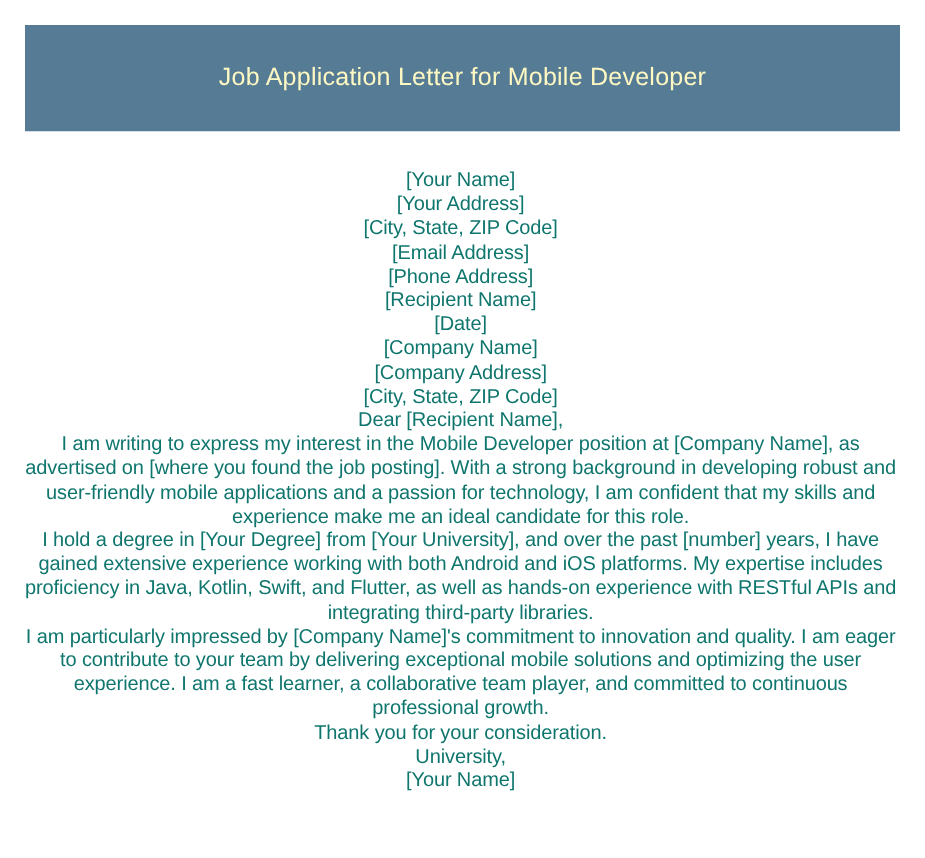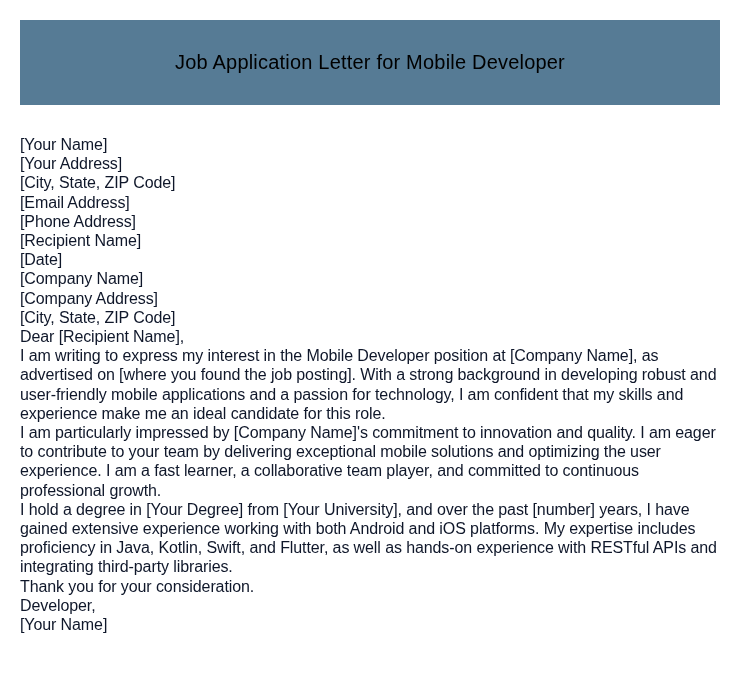--- a/index.html
+++ b/index.html
@@ -32,35 +32,35 @@
   }
   .letter p,
   .letter div {
     margin: 0;
     padding: 0;
   }
 </style>
 </head>
 <body>
 
-<div class="banner" style="background: rgb(86, 123, 149); color: #000000;">
+<div class="banner" style="background: rgb(86, 123, 149); color: #fef9c3;">
   <h1>Job Application Letter for Mobile Developer</h1>
 </div>
 
-<div class="letter" style="color: #0f172a;">
+<div class="letter" style="color: #0f766e; text-align: center;">
   <div>[Your Name]</div>
   <div>[Your Address]</div>
   <div>[City, State, ZIP Code]</div>
   <div>[Email Address]</div>
   <div>[Phone Address]</div>
   <div>[Recipient Name]</div>
   <div>[Date]</div>
   <div>[Company Name]</div>
   <div>[Company Address]</div>
   <div>[City, State, ZIP Code]</div>
   <div>Dear [Recipient Name],</div>
   <p>I am writing to express my interest in the Mobile Developer position at [Company Name], as advertised on [where you found the job posting]. With a strong background in developing robust and user-friendly mobile applications and a passion for technology, I am confident that my skills and experience make me an ideal candidate for this role.</p>
+  <p>I hold a degree in [Your Degree] from [Your University], and over the past [number] years, I have gained extensive experience working with both Android and iOS platforms. My expertise includes proficiency in Java, Kotlin, Swift, and Flutter, as well as hands-on experience with RESTful APIs and integrating third-party libraries.</p>
   <p>I am particularly impressed by [Company Name]'s commitment to innovation and quality. I am eager to contribute to your team by delivering exceptional mobile solutions and optimizing the user experience. I am a fast learner, a collaborative team player, and committed to continuous professional growth.</p>
-  <p>I hold a degree in [Your Degree] from [Your University], and over the past [number] years, I have gained extensive experience working with both Android and iOS platforms. My expertise includes proficiency in Java, Kotlin, Swift, and Flutter, as well as hands-on experience with RESTful APIs and integrating third-party libraries.</p>
   <p>Thank you for your consideration.</p>
-  <div>Developer,</div>
+  <div>University,</div>
   <div>[Your Name]</div>
 </div>
 
 </body></html>

